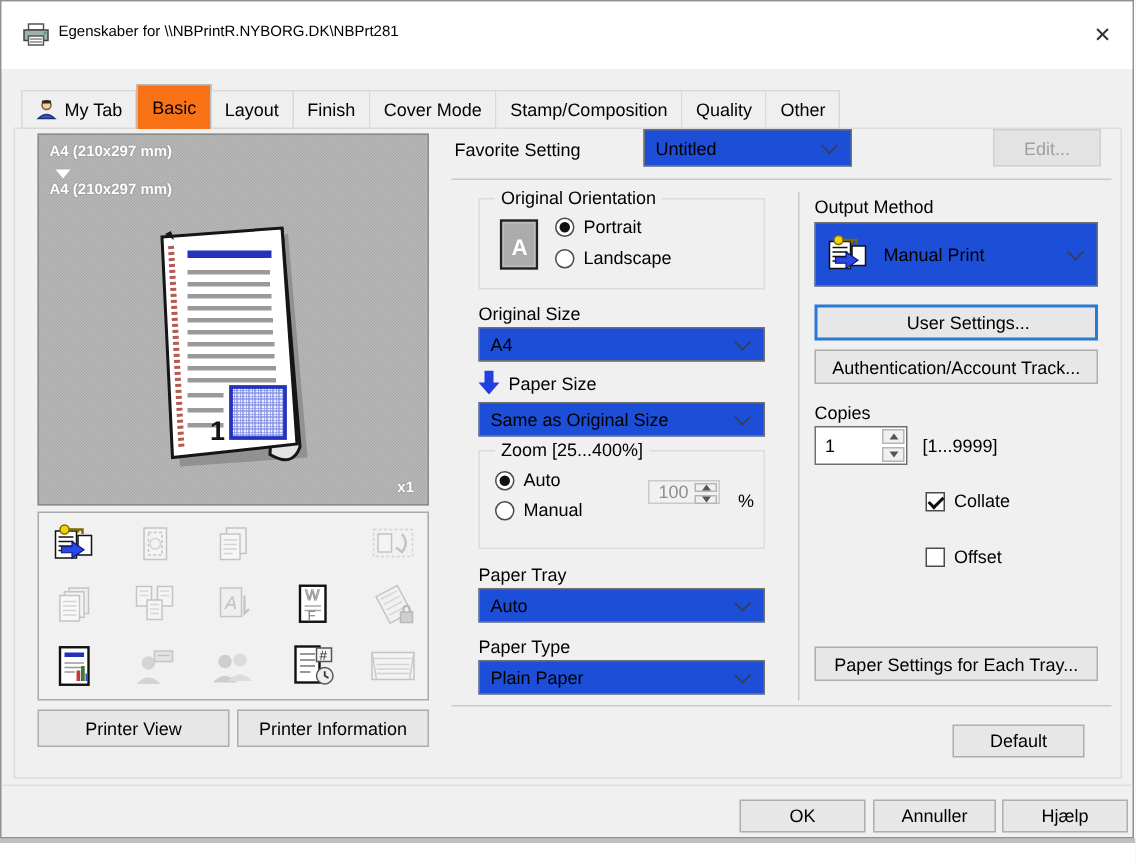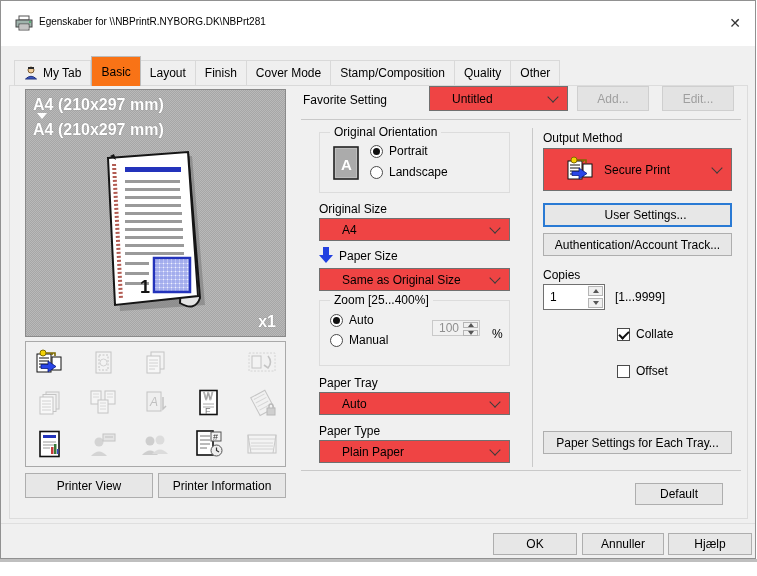--- a/index.html
+++ b/index.html
@@ -11,30 +11,30 @@
   .close-btn{left:718px;top:8px;width:32px;height:28px;text-align:center;line-height:28px;font-size:14px;color:#333;}
   
   .tabs{left:13px;top:55px;height:30px;display:flex;align-items:flex-end;z-index:3;}
   .tab{height:26px;line-height:24px;padding:0 9px;background:#efefef;border:1px solid #d9d9d9;border-left:none;box-sizing:border-box;white-space:nowrap;display:flex;align-items:center;gap:5px;}
   .tab:first-child{border-left:1px solid #d9d9d9;}
   .tab.active{height:30px;background:#f97316;border:1px solid #bcbcbc;border-bottom:none;line-height:28px;}
   .page{left:8px;top:84px;width:739px;height:434px;border:1px solid #dcdcdc;background:#f0f0f0;z-index:1;}
   
   .dither{background-color:#b9b9b9;background-image:linear-gradient(45deg,#a6a6a6 25%,transparent 25%,transparent 75%,#a6a6a6 75%),linear-gradient(45deg,#a6a6a6 25%,transparent 25%,transparent 75%,#a6a6a6 75%);background-size:2px 2px;background-position:0 0,1px 1px;}
   .preview-box{left:24px;top:88px;width:261px;height:248px;border:1px solid #8a8a8a;z-index:2;}
-  .pv-label{color:#fff;font-weight:bold;font-size:16px;white-space:nowrap;text-shadow:0 0 1px rgba(60,60,60,.5);}
+  .pv-label{color:#fff;font-weight:bold;font-size:10px;white-space:nowrap;text-shadow:0 0 1px rgba(60,60,60,.5);}
   .tri-down-white{width:0;height:0;border-left:5px solid transparent;border-right:5px solid transparent;border-top:6px solid #fff;}
   .iconbox{left:24px;top:340px;width:261px;height:126px;border:1px solid #a9a9a9;background:#f1f1f1;z-index:2;}
   .cell{position:absolute;width:32px;height:32px;display:flex;align-items:center;justify-content:center;}
   
   .lbl{white-space:nowrap;z-index:2;}
   .btn{background:#e7e7e7;border:1px solid #aeaeae;display:flex;align-items:center;justify-content:center;z-index:2;white-space:nowrap;}
   .btn.disabled{background:#e3e3e3;border-color:#cfcfcf;color:#9f9f9f;}
   .btn.focused{border:2px solid #2a7ad4;padding-left:16px;}
-  .combo{background:#ef4444;border:1px solid #707070;display:flex;align-items:center;padding-left:22px;z-index:2;}
+  .combo{background:#1d4ed8;border:1px solid #707070;display:flex;align-items:center;padding-left:7px;z-index:2;}
   .chev{margin-left:auto;margin-right:10px;width:7px;height:7px;border-right:1.4px solid #3c3c3c;border-bottom:1.4px solid #3c3c3c;transform:rotate(45deg);margin-top:-3px;}
   .group{border:1px solid #dcdcdc;z-index:2;}
   .group-label{position:absolute;top:-8px;left:10px;background:#f0f0f0;padding:0 4px;white-space:nowrap;}
   .radio{width:13px;height:13px;border:1px solid #4a4a4a;border-radius:50%;background:#fff;box-sizing:border-box;position:relative;flex:none;}
   .radio.sel::after{content:"";position:absolute;left:2px;top:2px;width:7px;height:7px;border-radius:50%;background:#101010;}
   .cb{width:13px;height:13px;border:1px solid #4a4a4a;background:#fff;box-sizing:border-box;position:relative;flex:none;}
   .cb.checked::after{content:"";position:absolute;left:1px;top:2px;width:8px;height:4px;border-left:2px solid #101010;border-bottom:2px solid #101010;transform:rotate(-45deg);}
   .opt{display:flex;align-items:center;gap:6px;z-index:2;position:absolute;justify-content:space-between;}
   .spin{background:#fff;border:1px solid #707070;display:flex;z-index:2;}
   .spin .val{flex:1;display:flex;align-items:center;padding-left:6px;}
@@ -266,23 +266,20 @@
     </div>
   <div class="abs btn" style="left:157px;top:472px;width:128px;height:25px;">
       <span>Printer Information</span>
     </div>
 
   <div class="abs lbl" style="left:302px;top:92px;">Favorite Setting</div>
   <div class="abs combo" style="left:428px;top:85px;width:139px;height:25px;">
     <span>Untitled</span>
     <span class="chev"></span>
   </div>
-  <div class="abs btn disabled" style="left:576px;top:85px;width:72px;height:25px;">
-      <span>Add...</span>
-    </div>
   <div class="abs btn disabled" style="left:661px;top:85px;width:72px;height:25px;">
       <span>Edit...</span>
     </div>
   <div class="abs hsep" style="left:300px;top:118px;width:440px;"></div>
   <div class="abs vsep" style="left:531px;top:127px;height:339px;"></div>
 
   <div class="abs group" style="left:318px;top:131px;width:191px;height:61px;">
     <div class="group-label">Original Orientation</div>
     <svg class="abs" style="left:13px;top:13px;" width="26" height="34" viewBox="0 0 26 34">
       <rect x="1" y="1" width="24" height="32" fill="#bdbdbd" stroke="#222" stroke-width="1.6"></rect>
@@ -355,21 +352,21 @@
   <div class="abs lbl" style="left:542px;top:130px;">Output Method</div>
   <div class="abs combo" style="left:542px;top:147px;width:189px;height:43px;">
     <svg width="30" height="30" viewBox="0 0 30 30" style="margin-right:8px;">
       <rect x="2" y="6" width="14" height="18" fill="#fff" stroke="#111"></rect>
       <path d="M4 10h10M4 13h10M4 16h10M4 19h6" stroke="#111" fill="none"></path>
       <rect x="17" y="9" width="9" height="13" fill="#fff" stroke="#111"></rect>
       <circle cx="8" cy="5" r="3" fill="#f4d304" stroke="#7d6a00"></circle>
       <path d="M11 5 h9 v3 m-3 -3 v2" stroke="#7d6a00" stroke-width="1.6" fill="none"></path>
       <path d="M6 16.5 h7 v-3.5 l8 5.5 -8 5.5 v-3.5 h-7 z" fill="#2a46e8" stroke="#0a1a80" stroke-width="0.8"></path>
     </svg>
-    <span>Secure Print</span>
+    <span>Manual Print</span>
     <span class="chev"></span>
   </div>
 
   <div class="abs btn focused" style="left:542px;top:202px;width:189px;height:24px;">
       <span>User Settings...</span>
     </div>
   <div class="abs btn" style="left:542px;top:232px;width:189px;height:23px;">
       <span>Authentication/Account Track...</span>
     </div>
 

